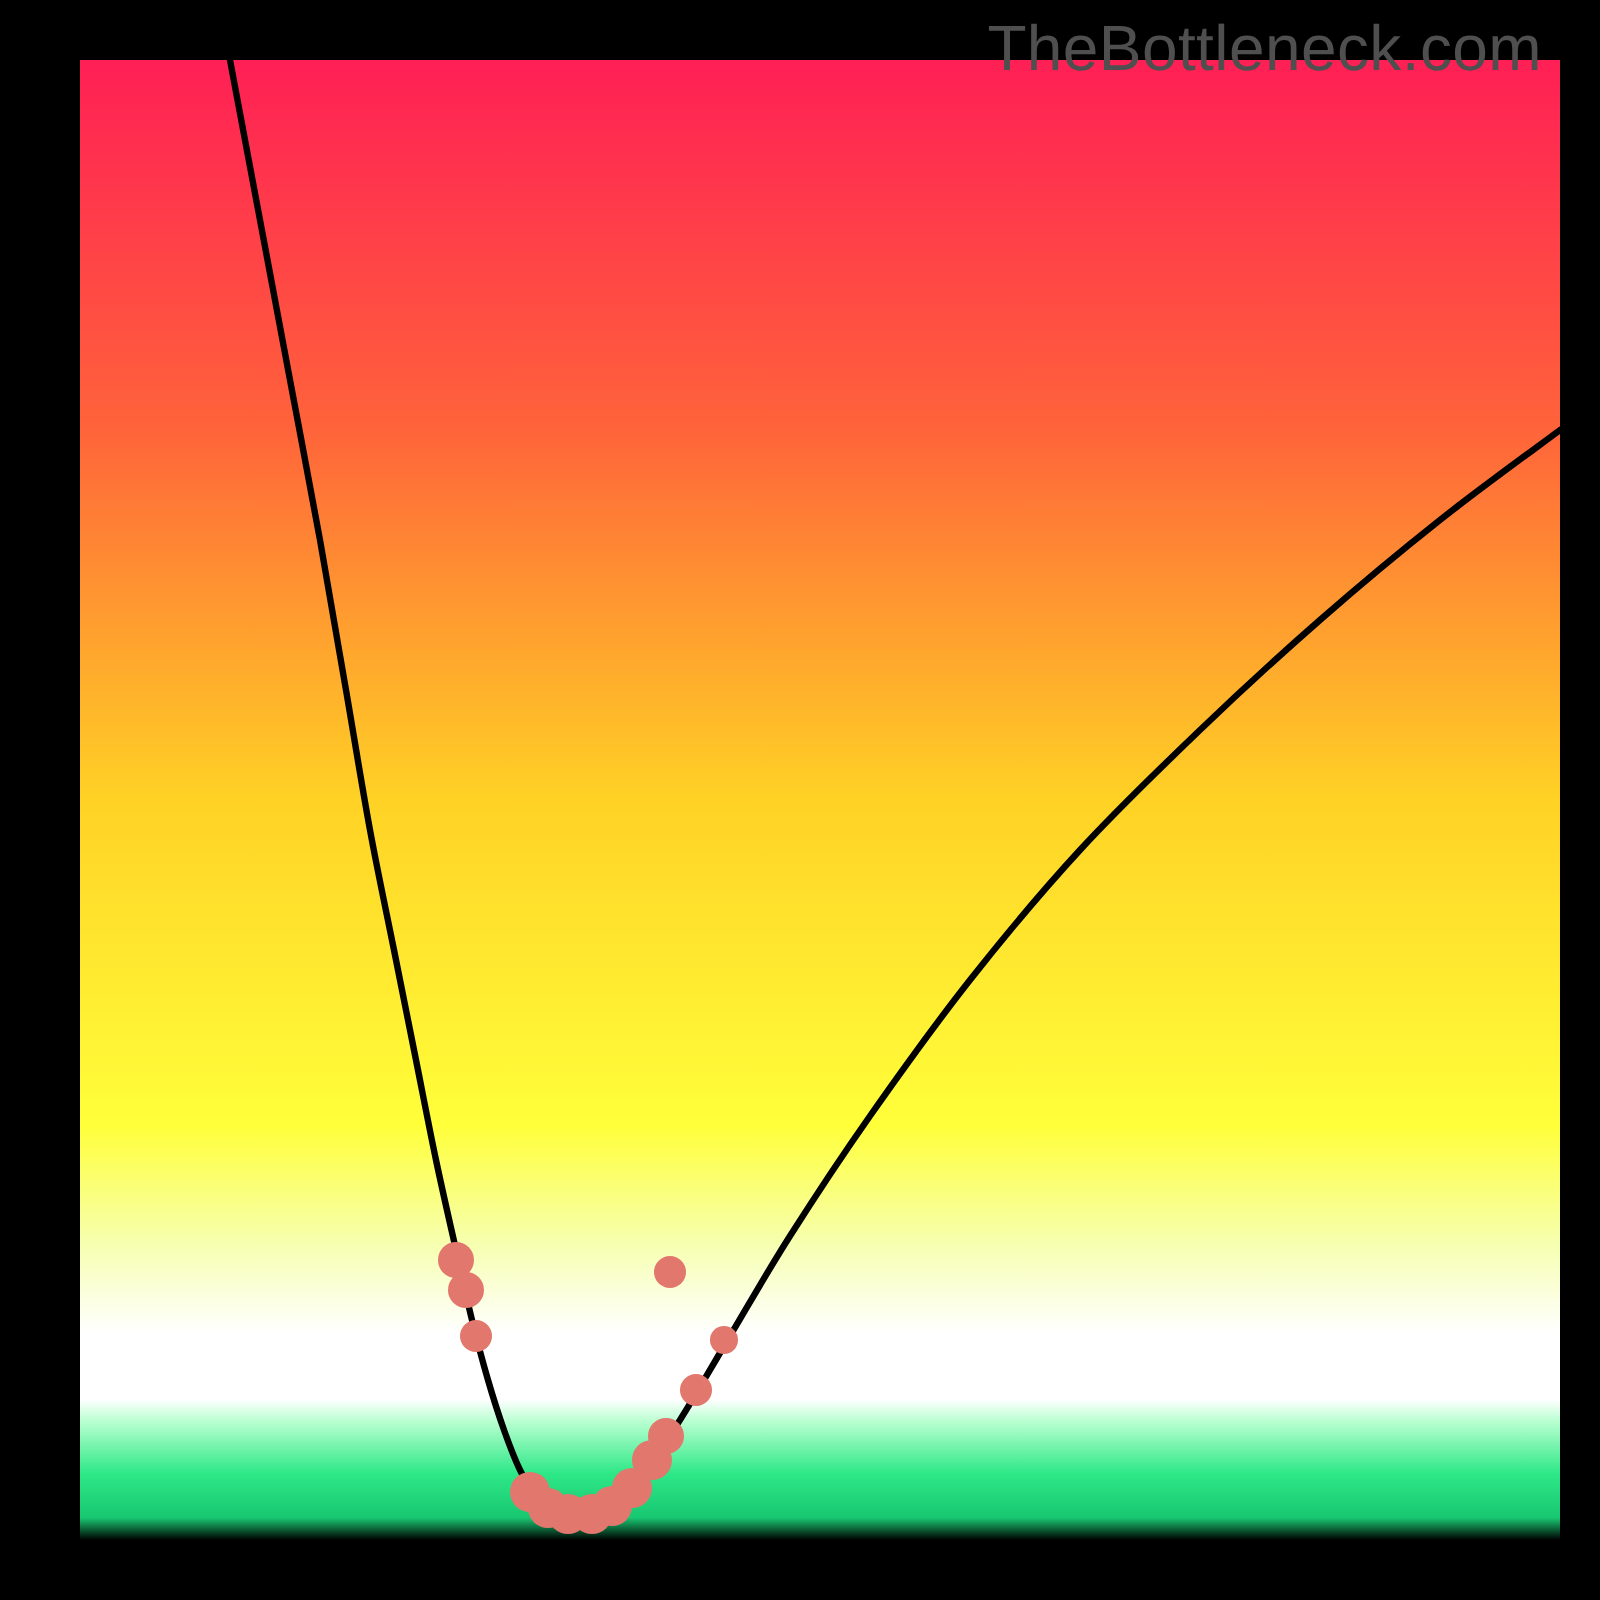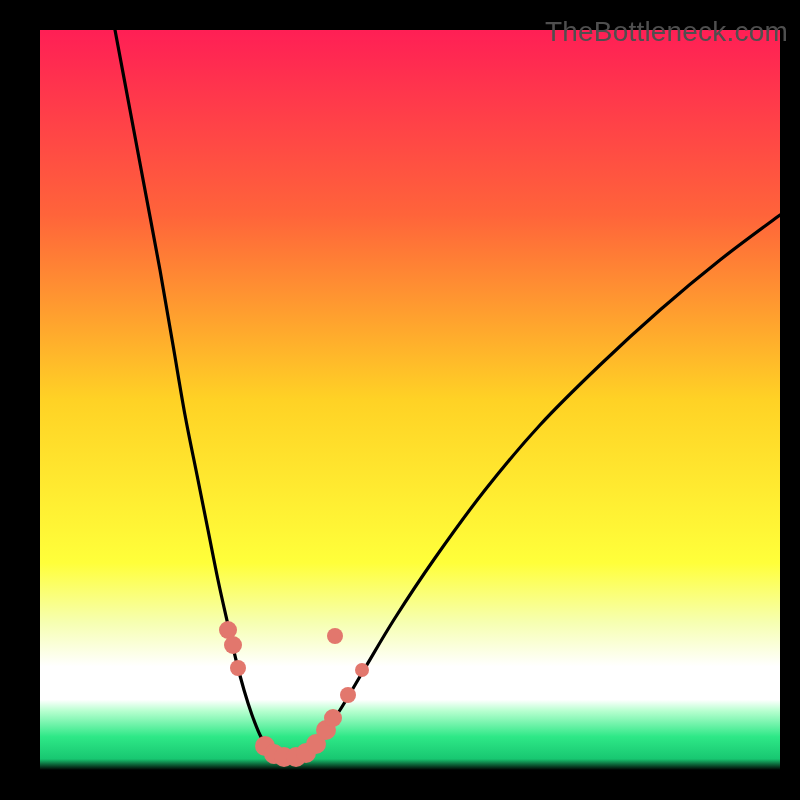--- a/index.html
+++ b/index.html
@@ -23,27 +23,26 @@
     position: absolute;
     left: 40px;
     top: 30px;
     width: 740px;
     height: 740px;
     overflow: hidden;
   }
   .watermark {
     position: absolute;
     top: 6px;
-    right: 12px;
+    right: 29px;
     color: #4f4f4f;
-    font-size: 28px;
+    font-size: 32px;
     font-weight: 500;
     letter-spacing: 0.2px;
     z-index: 10;
-    margin-top: 10px;
   }
   svg {
     display: block;
   }
 </style>
 </head>
 <body>
 
 <div class="frame">
   <div class="watermark">TheBottleneck.com</div>

